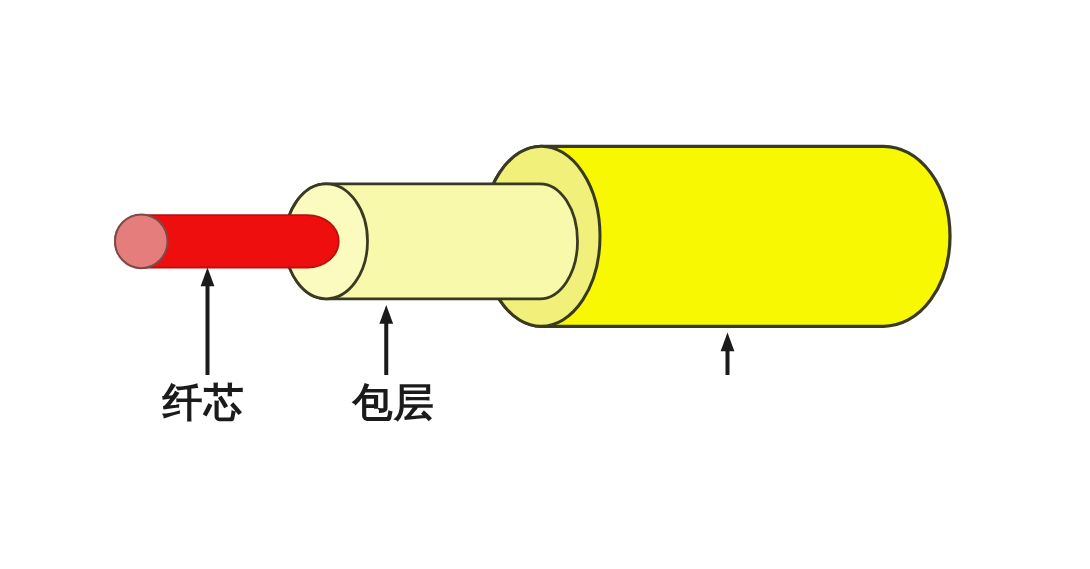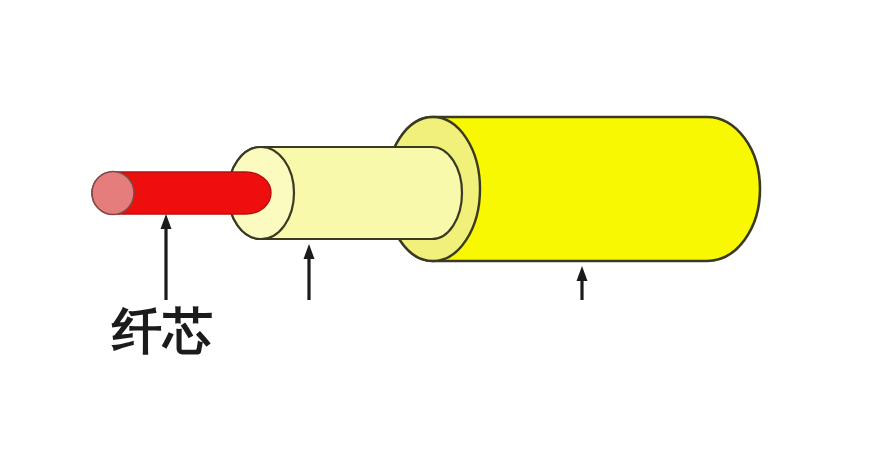--- a/index.html
+++ b/index.html
@@ -18,21 +18,21 @@
   .stage svg {
     position: absolute;
     top: 0;
     left: 0;
     display: block;
   }
   .part-label {
     position: absolute;
     top: 306px;
     transform: translateX(-50%);
-    font-size: 50px;
+    font-size: 32px;
     font-weight: bold;
     line-height: 1;
     letter-spacing: 1px;
     white-space: nowrap;
     color: #1b1b1b;
     font-family: "Liberation Sans", "DejaVu Sans", sans-serif;
   }
   #label-core     { left: 163px; }
   #label-cladding { left: 315px; }
   #label-jacket   { left: 576px; }
@@ -70,15 +70,16 @@
     </g>
 
     <g>
       <line x1="582" y1="300" x2="582" y2="279" stroke-width="3.2" stroke="#1b1b1b"></line>
       <polygon points="582,266 576.5,281 587.5,281" fill="#1b1b1b"></polygon>
     </g>
   </svg>
 
   <div class="part-label" id="label-core">纤芯</div>
 
+  <div class="part-label" id="label-cladding">包层</div>
 
 
 </div>
 
 </body></html>

